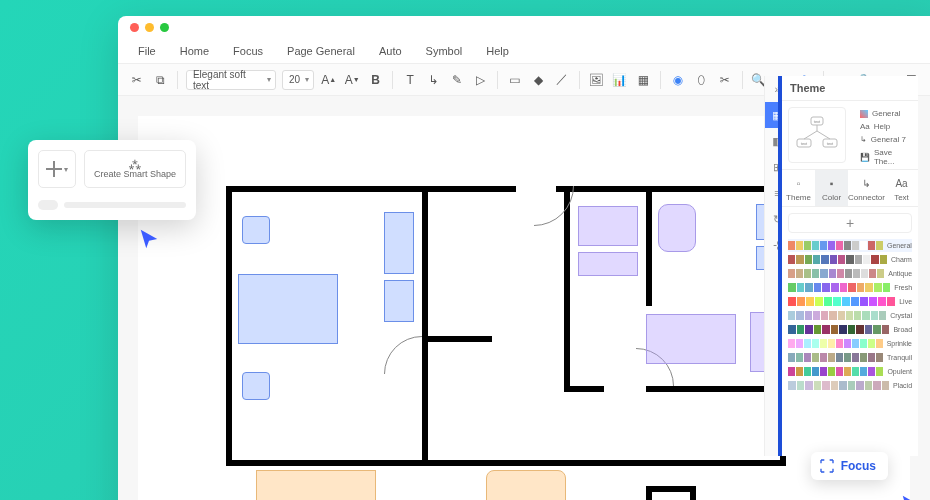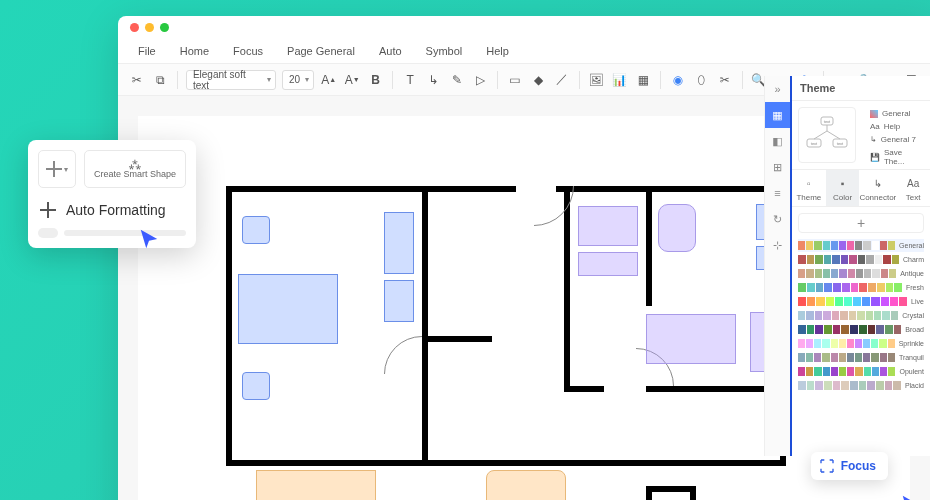--- a/index.html
+++ b/index.html
@@ -30,21 +30,21 @@
 .popup-row .plabel{flex:1;height:38px;border:1px solid #e8e8e8;border-radius:5px;font-size:9px;color:#666;display:flex;flex-direction:column;align-items:center;justify-content:center;line-height:1.1}
 .af-row{display:flex;align-items:center;gap:8px;margin-bottom:8px}
 .af-row .af-icon{width:20px;height:20px;display:flex;align-items:center;justify-content:center}
 .af-row .af-text{font-size:14px;color:#333;font-weight:500}
 .slider{display:flex;align-items:center;gap:6px}
 .slider .thumb{width:20px;height:10px;border-radius:5px;background:#eee}
 .slider .track{flex:1;height:6px;border-radius:3px;background:#eee}
 .cursor{position:absolute;width:0;height:0}
 .cursor svg{width:22px;height:22px}
 
-.rpanel{position:absolute;right:0;top:60px;width:140px;height:380px;background:#fff;border-left:2px solid #1d4ed8}
+.rpanel{position:absolute;right:12px;top:60px;width:140px;height:380px;background:#fff;border-left:4px solid #1d4ed8}
 .rtoolbar{position:absolute;right:140px;top:60px;width:26px;height:380px;background:#fafafa;border-left:1px solid #eee}
 .rtoolbar .ritem{height:26px;display:flex;align-items:center;justify-content:center;font-size:11px;color:#888}
 .rtoolbar .ritem.active{background:#4a7fff;color:#fff}
 .rhead{font-size:11px;font-weight:600;padding:6px 8px;color:#555;border-bottom:1px solid #eee}
 .preview{height:56px;margin:6px;border:1px solid #eee;border-radius:4px;display:flex;align-items:center;justify-content:center;font-size:8px;color:#888;position:relative}
 .rlist{font-size:8px;color:#666}
 .rlist div{padding:2px 8px;display:flex;align-items:center;gap:4px}
 .tabs4{display:flex;border-top:1px solid #eee;border-bottom:1px solid #eee}
 .tabs4 div{flex:1;text-align:center;font-size:8px;color:#666;padding:4px 0}
 .tabs4 div.active{background:#eef0f2}
@@ -393,26 +393,20 @@
   <div class="popup-row">
     <div class="pbtn">
         <span class="spark" style="color:#888"></span>
         <span style="font-size:8px;margin-left:2px;color:#888">▾</span>
       </div>
     <div class="plabel">
       <span style="font-size:11px">⁂</span>
       <span>Create Smart Shape</span>
     </div>
   </div>
-  <div class="af-row">
-    <div class="af-icon">
-        <span class="spark" style="color:#555"></span>
-      </div>
-    <div class="af-text">Auto Formatting</div>
-  </div>
   <div class="slider">
     <div class="thumb"></div>
       <div class="track"></div>
   </div>
   <div class="cursor" style="left:110px;top:88px">
     <svg viewBox="0 0 24 24">
         <path d="M3 2 L21 12 L12 14 L9 22 Z" fill="#3b5bff"></path>
       </svg>
   </div>
 </div>

